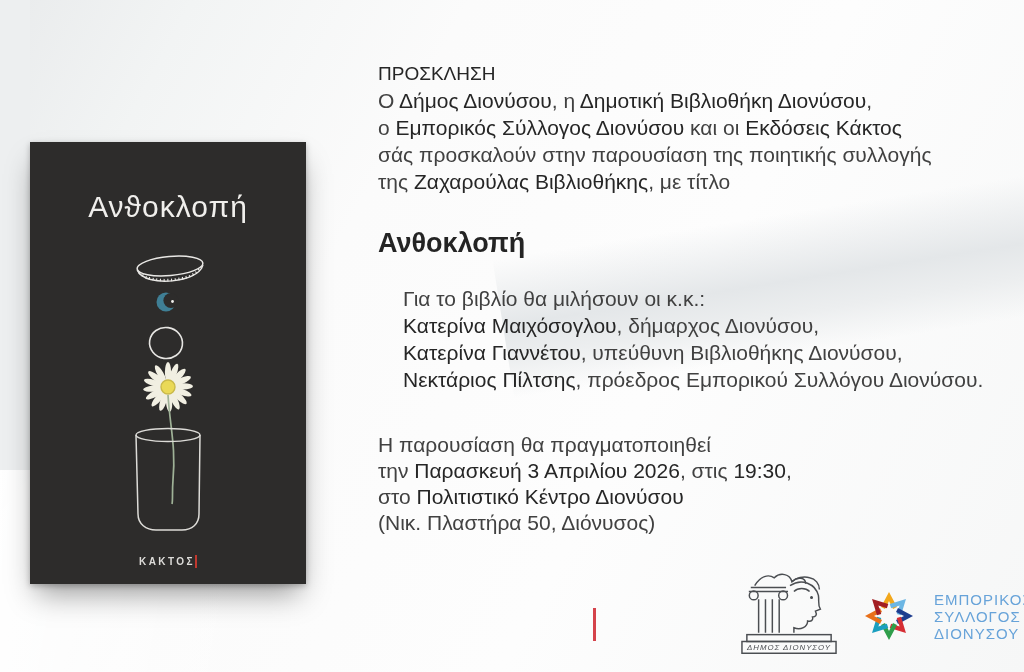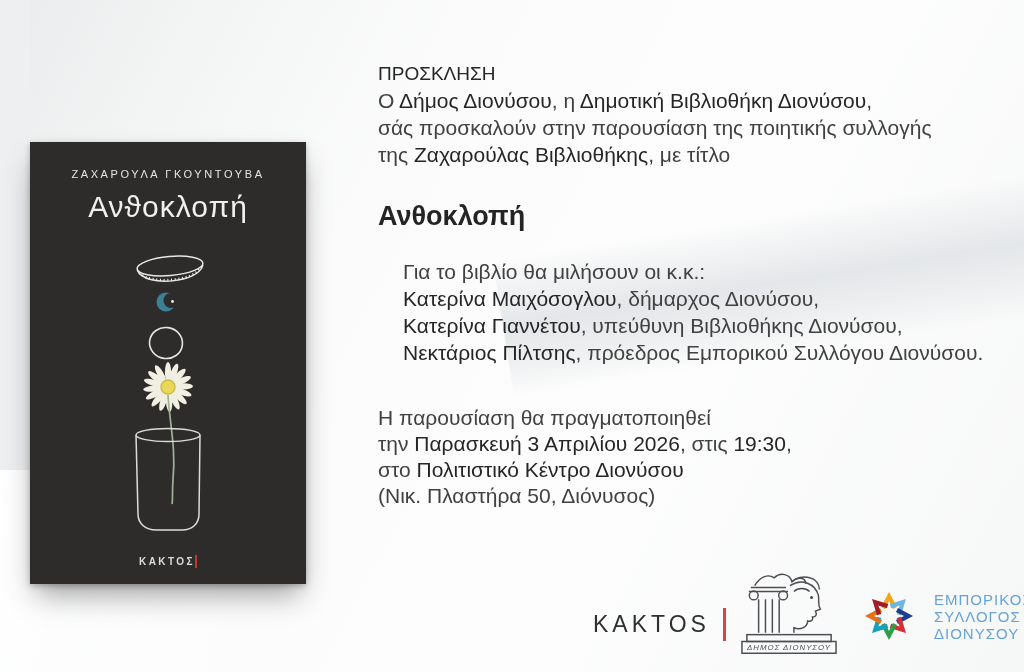--- a/index.html
+++ b/index.html
@@ -50,21 +50,20 @@
 </head>
 <body>
 
 <div class="stage">
   <div class="bg-grad"></div>
   <div class="facet-right"></div>
   <div class="facet-left"></div>
   <div class="facet-bl"></div>
 
   <div class="book">
-    <div class="cover-author">ΖΑΧΑΡΟΥΛΑ ΓΚΟΥΝΤΟΥΒΑ</div>
     <div class="cover-title">Ανϑοκλοπή</div>
 
     <svg class="cover-art" width="160" height="300" viewBox="0 0 160 300">
 
       <g transform="translate(82,24) rotate(-5)">
         <ellipse cx="0" cy="0" rx="33" ry="9.5" fill="none" stroke="#e9e8e5" stroke-width="1.5"></ellipse>
         <path d="M-33,1 C-30,11 -14,15 1,15 C16,15 29,11 33,2" fill="none" stroke="#e9e8e5" stroke-width="1.4"></path>
         <path d="M-31,4 C-26,11 -12,14 1,14 C14,14 26,11 31,4" fill="none" stroke="#e9e8e5" stroke-width="2.6" stroke-dasharray="1.1,2.6"></path>
       </g>
 
@@ -110,20 +109,21 @@
 
     <div class="cover-footer">
       <span class="pub">ΚΑΚΤΟΣ</span>
       <span class="bar"></span>
     </div>
   </div>
 
   <div class="invite">
     <div class="kicker">ΠΡΟΣΚΛΗΣΗ</div>
     <div class="line"><span>Ο </span><span class="b">Δήμος Διονύσου</span><span>, η </span><span class="b">Δημοτική Βιβλιοθήκη Διονύσου</span><span>,</span></div>
+    <div class="line"><span>ο </span><span class="b">Εμπορικός Σύλλογος Διονύσου</span><span> και οι </span><span class="b">Εκδόσεις Κάκτος</span></div>
     <div class="line"><span>σάς προσκαλούν στην παρουσίαση της ποιητικής συλλογής</span></div>
     <div class="line"><span>της </span><span class="b">Ζαχαρούλας Βιβλιοθήκης</span><span>, με τίτλο</span></div>
 
     <div class="big-title">Ανθοκλοπή</div>
 
     <div class="speakers">
       <div class="line">Για το βιβλίο θα μιλήσουν οι κ.κ.:</div>
       <div class="line"><span class="b">Κατερίνα Μαιχόσογλου</span><span>, δήμαρχος Διονύσου,</span></div>
       <div class="line"><span class="b">Κατερίνα Γιαννέτου</span><span>, υπεύθυνη Βιβλιοθήκης Διονύσου,</span></div>
       <div class="line"><span class="b">Νεκτάριος Πίλτσης</span><span>, πρόεδρος Εμπορικού Συλλόγου Διονύσου.</span></div>
@@ -131,21 +131,20 @@
 
     <div class="event">
       <div class="line"><span>Η παρουσίαση θα πραγματοποιηθεί</span></div>
       <div class="line"><span>την </span><span class="b">Παρασκευή 3 Απριλίου 2026</span><span>, στις </span><span class="b">19:30</span><span>,</span></div>
       <div class="line"><span>στο </span><span class="b">Πολιτιστικό Κέντρο Διονύσου</span></div>
       <div class="line"><span>(Νικ. Πλαστήρα 50, Διόνυσος)</span></div>
     </div>
   </div>
 
   <div class="kaktos">
-    <span class="word">KAKTOS</span>
     <span class="bar"></span>
   </div>
 
   <svg class="dimos-logo" width="108" height="98" viewBox="0 0 110 100">
     <g fill="none" stroke="#4b4e52" stroke-width="1.5">
 
       <path d="M16,20 L52,20 M14,24 L54,24"></path>
       <circle cx="19" cy="28" r="4.5"></circle>
       <circle cx="49" cy="28" r="4.5"></circle>
       <path d="M24,32 L24,66 M31,32 L31,66 M38,32 L38,66 M45,32 L45,66"></path>

